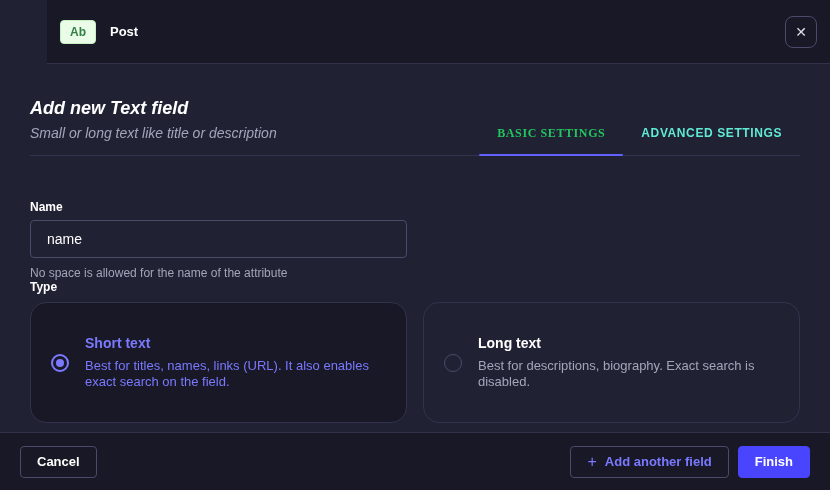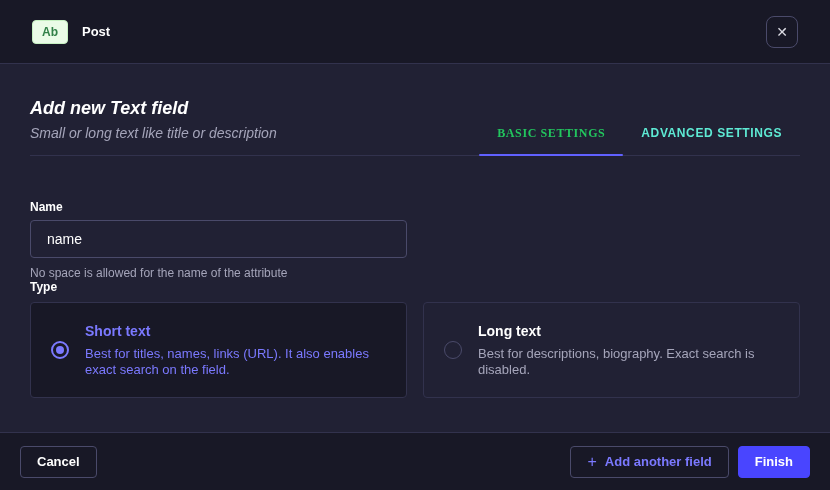--- a/index.html
+++ b/index.html
@@ -11,21 +11,22 @@
     overflow: hidden;
   }
   .modal { width: 830px; height: 490px; display: flex; flex-direction: column; }
 
   
   .modal-header {
     height: 64px; flex: 0 0 64px;
     background: #181826;
     border-bottom: 1px solid #32324d;
     display: flex; align-items: center;
-    padding: 0 32px;
+    padding: 0 13px;
+    margin-left: 47px;
   }
   .kind-badge {
     background: #eafbe7;
     color: #328048;
     border: 1px solid #c6f0c2;
     font-size: 12px; font-weight: bold;
     padding: 5px 9px;
     border-radius: 4px;
     line-height: 1;
   }
@@ -84,22 +85,22 @@
   }
   .field-hint { font-size: 12px; color: #a5a5ba; margin-top: 8px; }
 
   .type-section { }
   .type-options {
     margin-top: 8px;
     display: grid; grid-template-columns: 1fr 1fr; gap: 16px;
   }
   .type-card {
     border: 1px solid #32324d;
-    border-radius: 4px;
-    height: 96px;
+    border-radius: 16px;
+    height: 121px;
     display: flex; align-items: center;
     padding: 0 24px 0 20px;
     cursor: pointer;
     background: #212134;
   }
   .type-card.selected { background: #181826; }
   .radio {
     flex: 0 0 18px; width: 18px; height: 18px;
     border-radius: 50%;
     margin-right: 16px;

